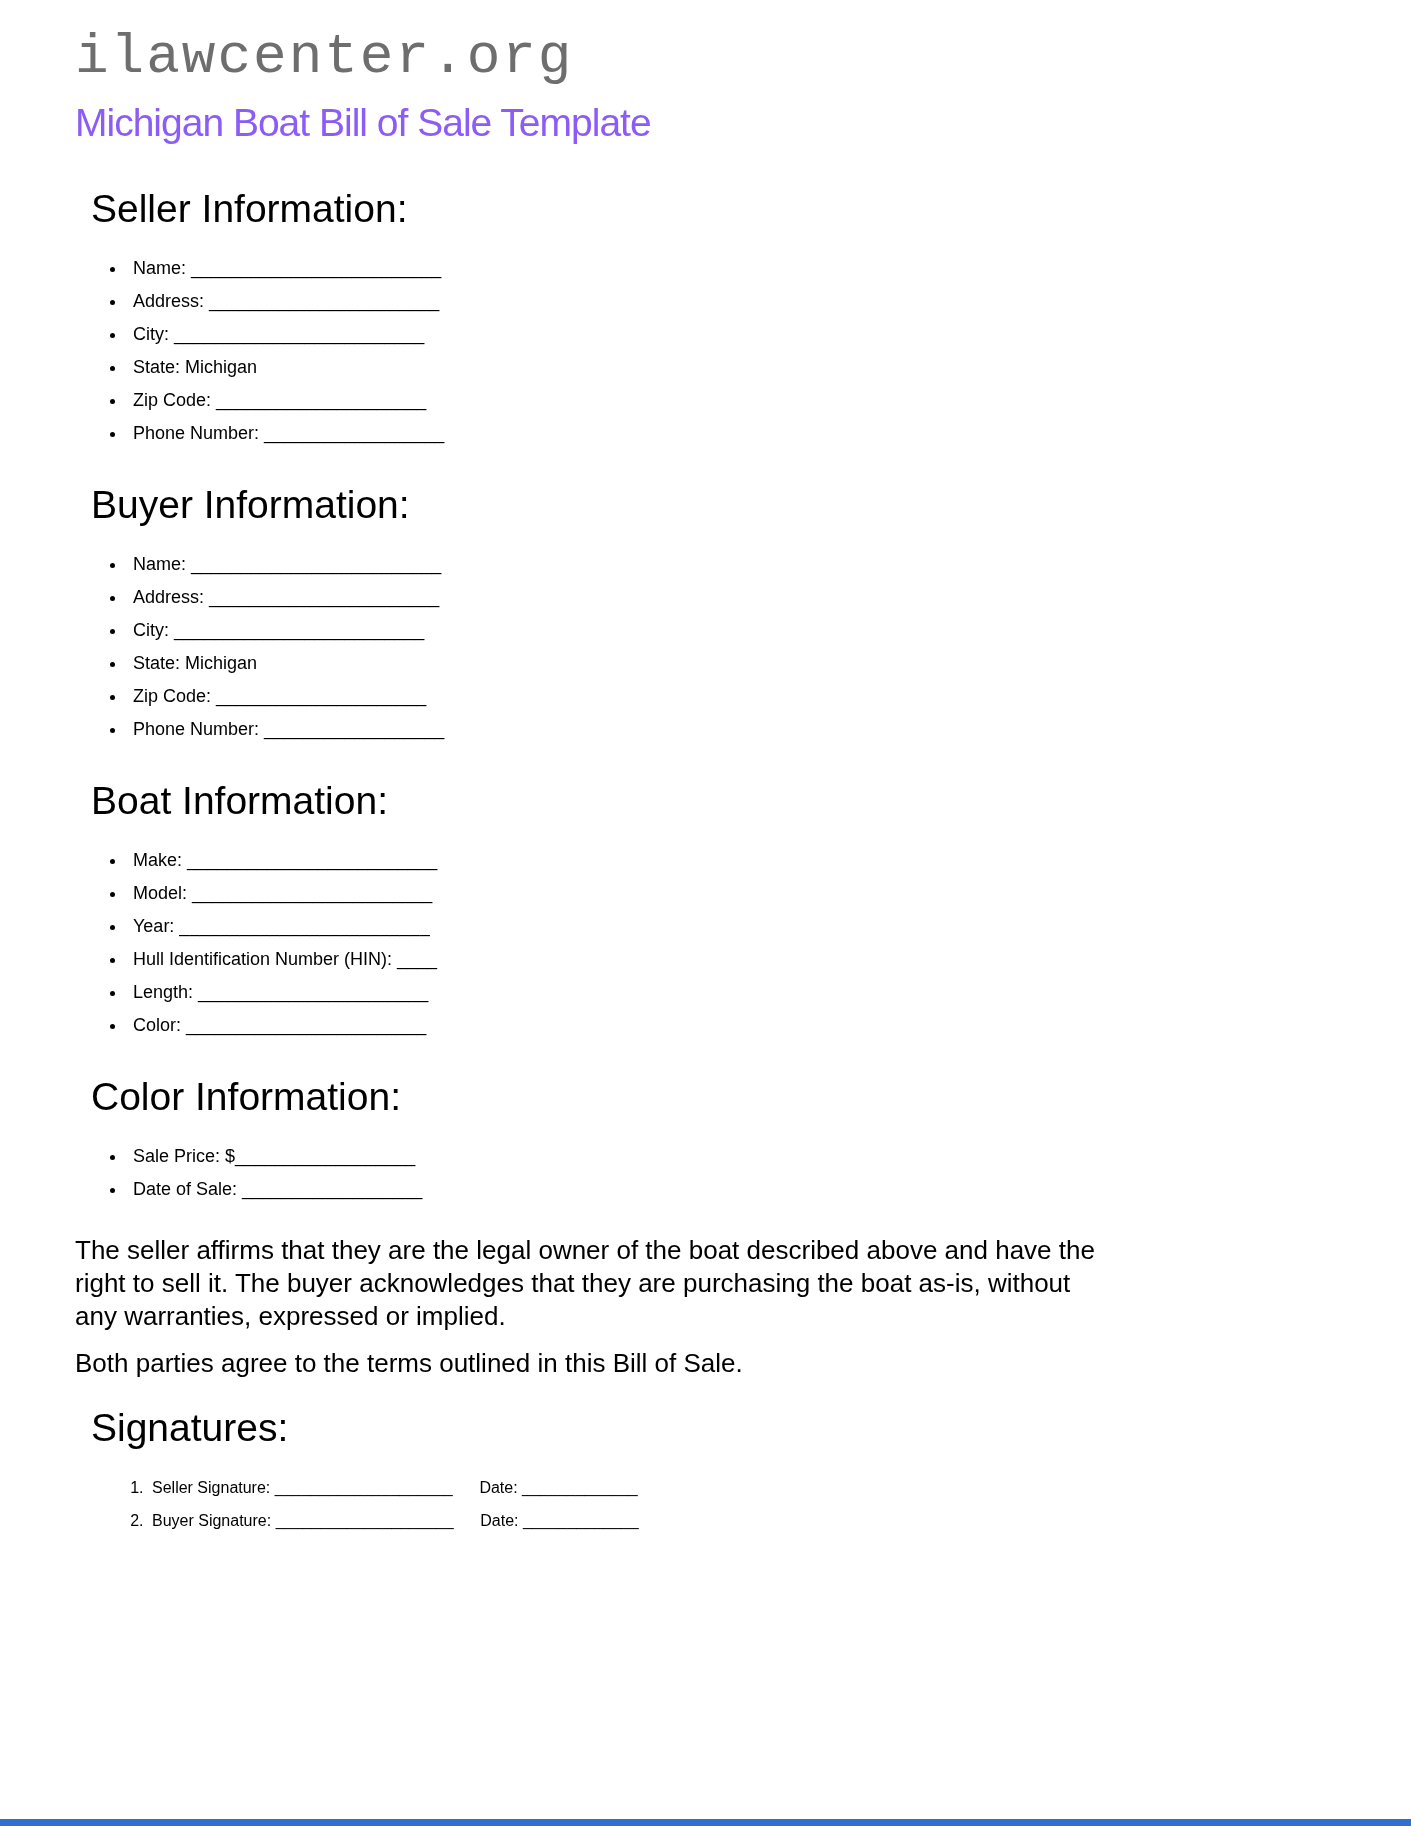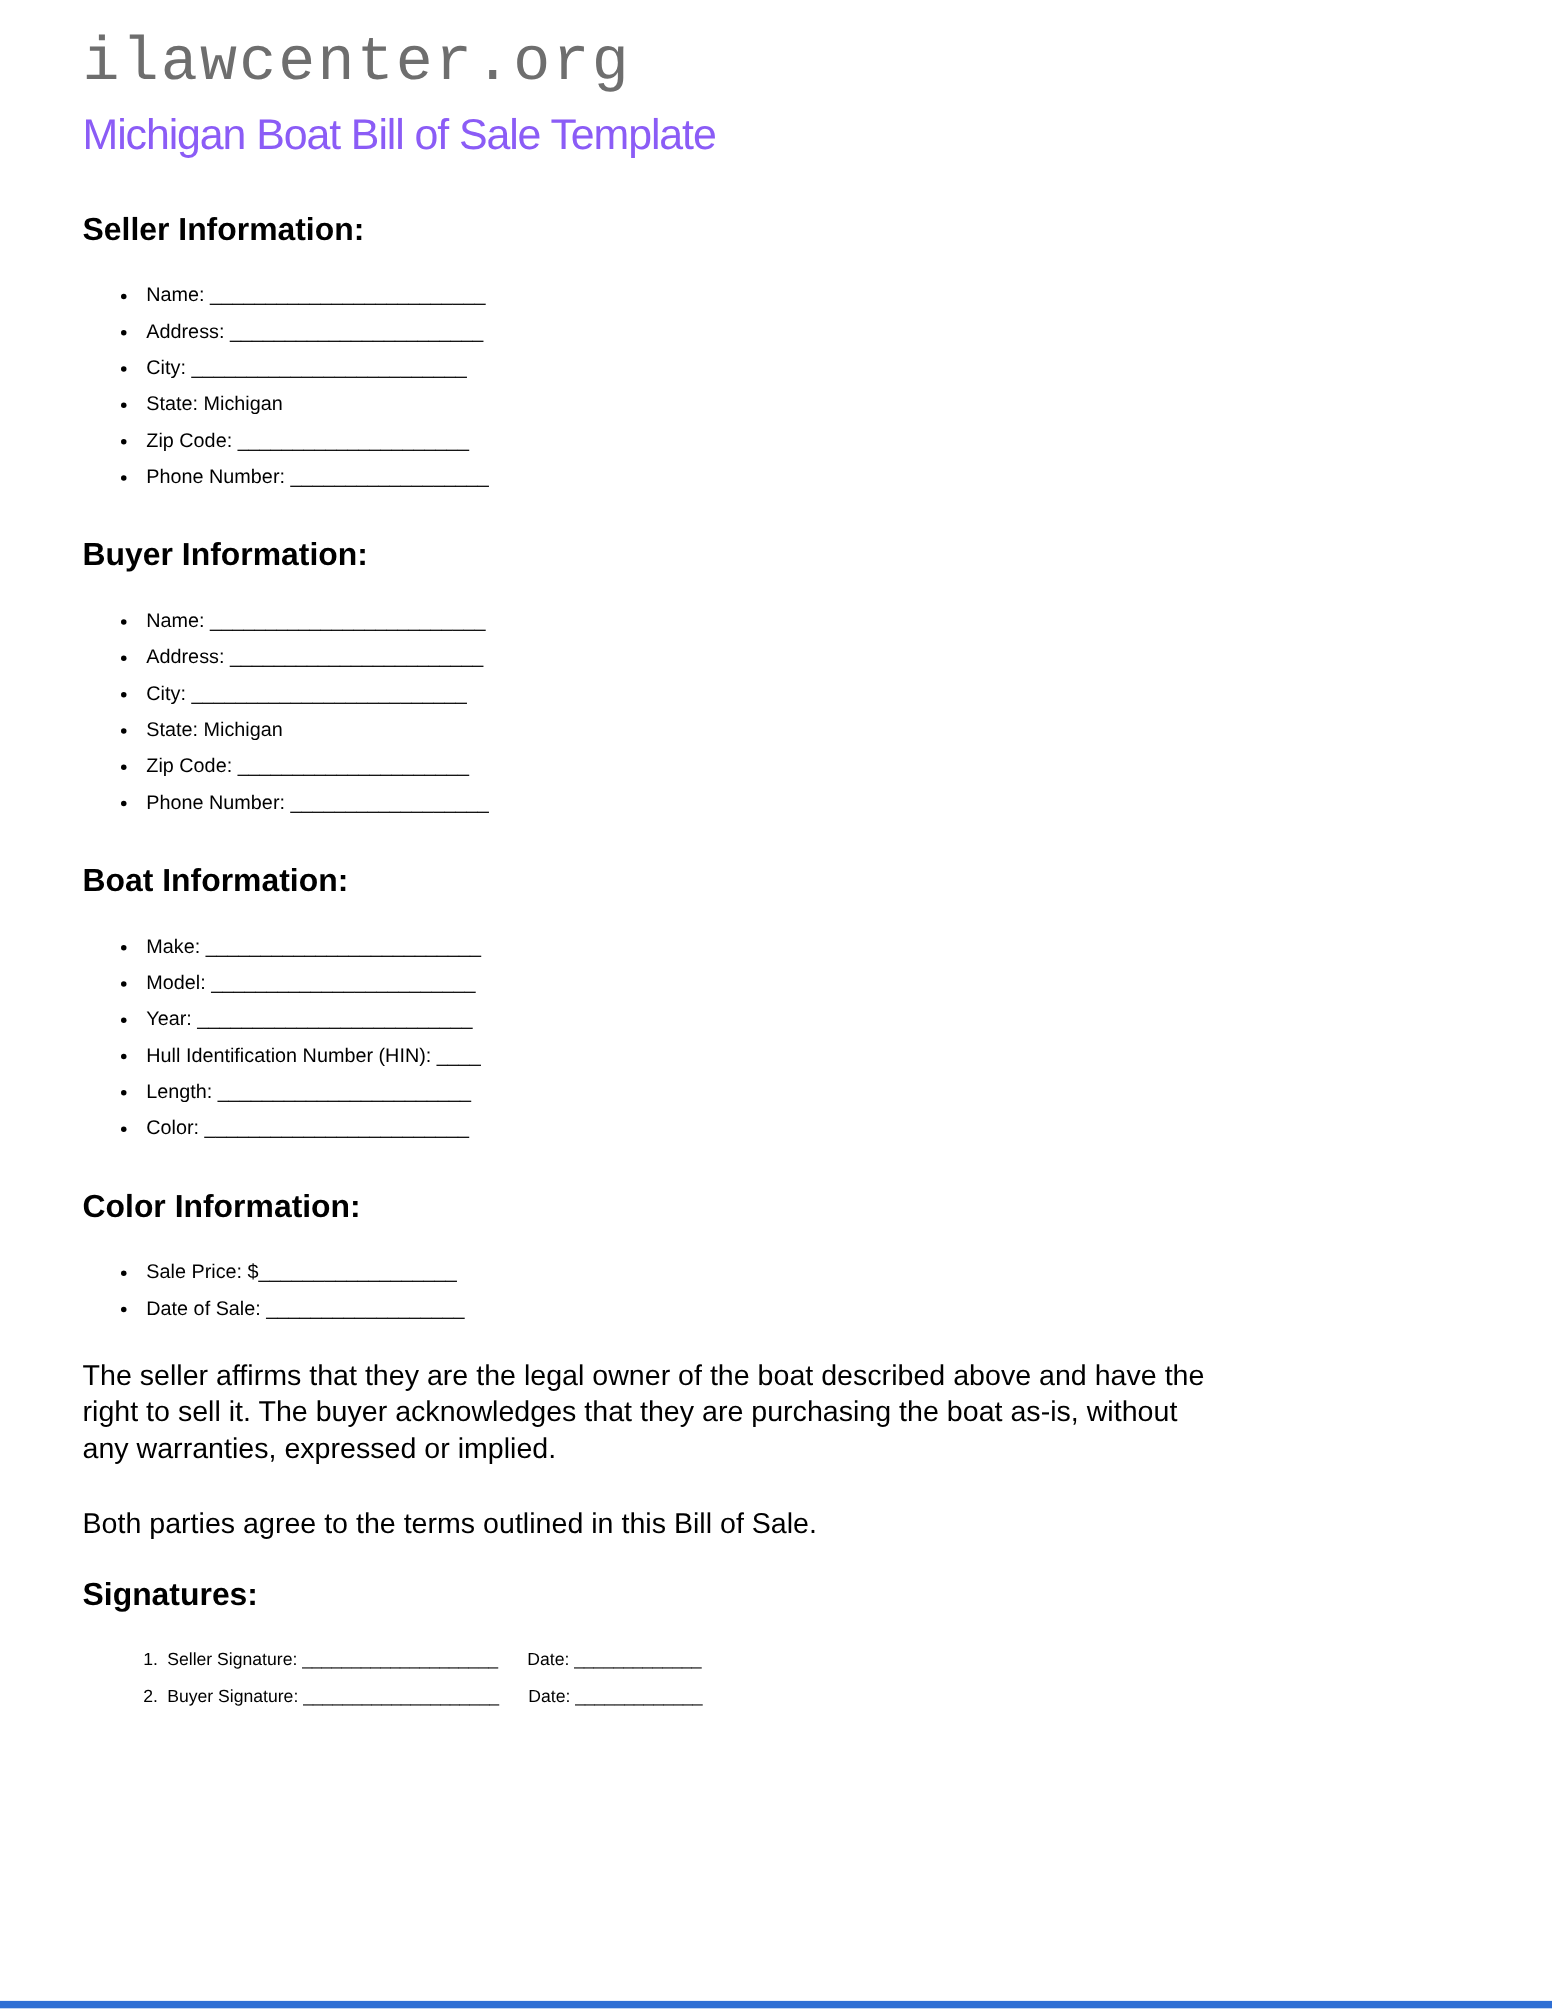--- a/index.html
+++ b/index.html
@@ -34,24 +34,24 @@
     letter-spacing: -1px;
     color: #8b5cf6;
   }
   p.body-text {
     margin: 36px 0 0 0;
     font-size: 26px;
     line-height: 33px;
     white-space: pre-line;
   }
   h2.section-heading {
-    margin: 40px 0 0 0;
-    font-size: 29px;
+    margin: 40px 0 0 16px;
+    font-size: 39px;
     line-height: 30px;
-    font-weight: bold;
+    font-weight: normal;
   }
   ul.field-list {
     margin: 28px 0 0 0;
     padding: 0 0 0 52px;
     list-style: disc outside;
   }
   ul.field-list li {
     font-size: 18px;
     line-height: 33px;
     padding-left: 6px;
@@ -120,21 +120,21 @@
   <h2 class="section-heading">Color Information:</h2>
   <ul class="field-list">
     <li>Sale Price: $__________________</li>
     <li>Date of Sale: __________________</li>
   </ul>
 
   <p class="body-text" style="margin-top: 28px;">The seller affirms that they are the legal owner of the boat described above and have the
 right to sell it. The buyer acknowledges that they are purchasing the boat as-is, without
 any warranties, expressed or implied.</p>
 
-  <p class="body-text" style="margin-top: 36px;">Both parties agree to the terms outlined in this Bill of Sale.</p>
+  <p class="body-text" style="margin-top: 14px;">Both parties agree to the terms outlined in this Bill of Sale.</p>
 
   <h2 class="section-heading" style="margin-top: 33px;">Signatures:</h2>
   <ol class="signature-list">
     <li>Seller Signature: ____________________ &nbsp;&nbsp;&nbsp;&nbsp; Date: _____________</li>
     <li>Buyer Signature: ____________________ &nbsp;&nbsp;&nbsp;&nbsp; Date: _____________</li>
   </ol>
 
 
   <div class="footer-bar"></div>
 

